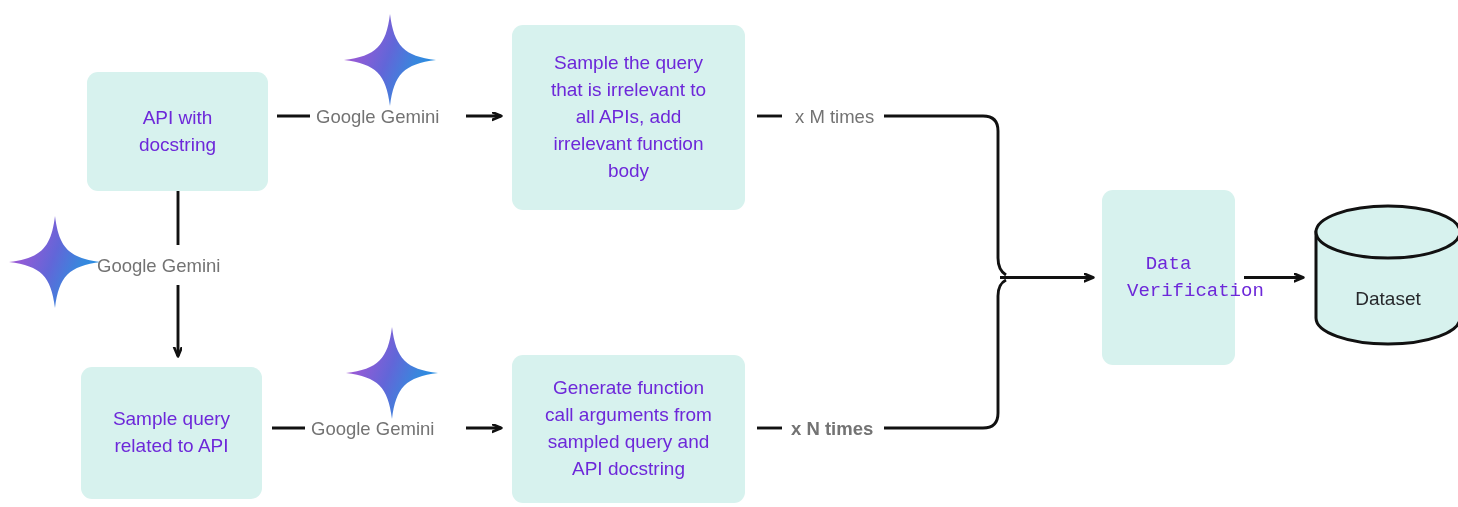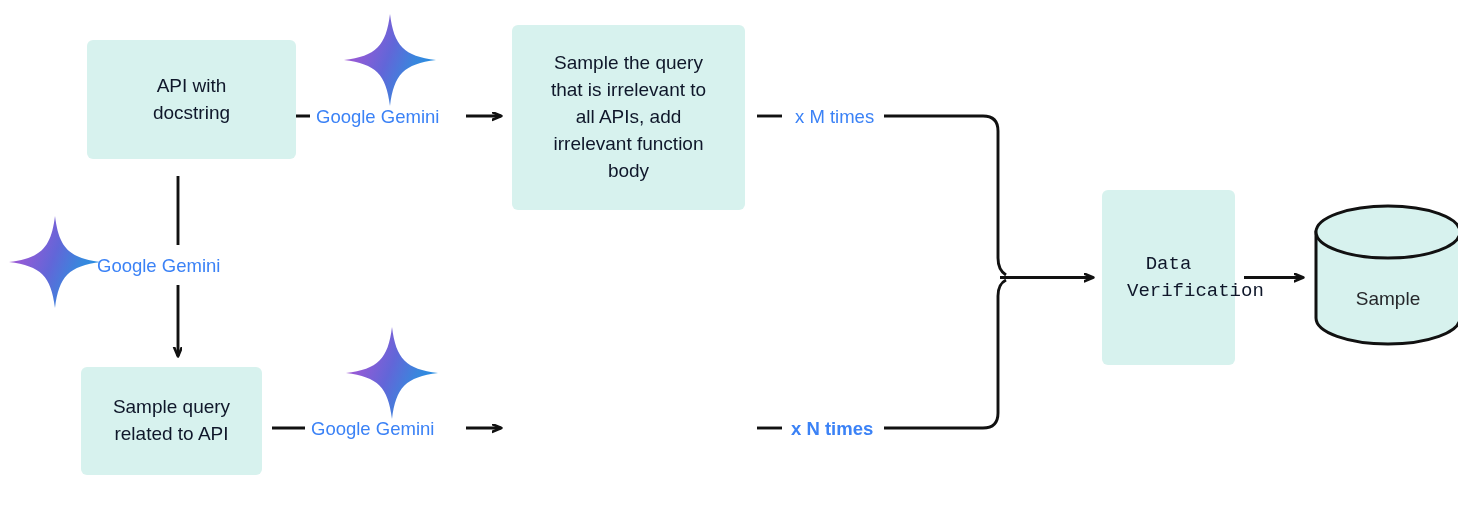--- a/index.html
+++ b/index.html
@@ -22,38 +22,38 @@
     left: 0;
     top: 0;
     width: 1458px;
     height: 507px;
     pointer-events: none;
   }
   .node {
     position: absolute;
     box-sizing: border-box;
     background: #d7f2ee;
-    border-radius: 6px;
+    border-radius: 11px;
     display: flex;
     align-items: center;
     justify-content: center;
     text-align: center;
-    color: #0f172a;
+    color: #6d28d9;
     font-size: 19px;
     line-height: 1.42;
     padding: 6px 25px;
   }
   .node-text {
     display: block;
     width: 100%;
     white-space: pre-line;
   }
   .edge-label {
     position: absolute;
-    color: #3b82f6;
+    color: #737373;
     font-size: 18.5px;
     line-height: 1;
     white-space: nowrap;
     background: transparent;
   }
   .cyl-label {
     position: absolute;
     color: #26282b;
     font-size: 19px;
     text-align: center;
@@ -105,46 +105,52 @@
     <g>
       <path d="M1316,232 L1316,318 A72,26 0 0 0 1460,318 L1460,232 Z" fill="#d7f2ee" stroke="#111111" stroke-width="3"></path>
       <ellipse cx="1388" cy="232" rx="72" ry="26" fill="#d7f2ee" stroke="#111111" stroke-width="3"></ellipse>
     </g>
 
     <path d="M390,14 C394,46 404,56 436,60 C404,64 394,74 390,106 C386,74 376,64 344,60 C376,56 386,46 390,14 Z" fill="url(#geminiGrad)"></path>
     <path d="M55,216 C59,248 69,258 101,262 C69,266 59,276 55,308 C51,276 41,266 9,262 C41,258 51,248 55,216 Z" fill="url(#geminiGrad)"></path>
     <path d="M392,327 C396,359 406,369 438,373 C406,377 396,387 392,419 C388,387 378,377 346,373 C378,369 388,359 392,327 Z" fill="url(#geminiGrad)"></path>
   </svg>
 
-  <div class="node" style="left:87px; top:40px; width:209px; height:119px;">
+  <div class="node" style="left:87px; top:72px; width:181px; height:119px;">
     <span class="node-text">API with
 docstring</span>
   </div>
 
   <div class="node" style="left:512px; top:25px; width:233px; height:185px;">
     <span class="node-text">Sample the query
 that is irrelevant to
 all APIs, add
 irrelevant function
 body</span>
   </div>
 
-  <div class="node" style="left:81px; top:367px; width:181px; height:108px;">
+  <div class="node" style="left:81px; top:367px; width:181px; height:132px;">
     <span class="node-text">Sample query
 related to API</span>
   </div>
 
+  <div class="node" style="left:512px; top:355px; width:233px; height:148px;">
+    <span class="node-text">Generate function
+call arguments from
+sampled query and
+API docstring</span>
+  </div>
 
   <div class="node" style="left:1102px; top:190px; width:133px; height:175px;font-family:Liberation Mono, monospace;">
     <span class="node-text">Data
 Verification</span>
   </div>
 
   <div class="cyl-label" style="left:1316px; top:288px; width:144px;">
-    <span>Sample</span>
+    <span>Dataset</span>
   </div>
 
   <div class="edge-label" style="left:316px; top:108px;">
     <span>Google Gemini</span>
   </div>
 
   <div class="edge-label" style="left:97px; top:257px;">
     <span>Google Gemini</span>
   </div>
 

